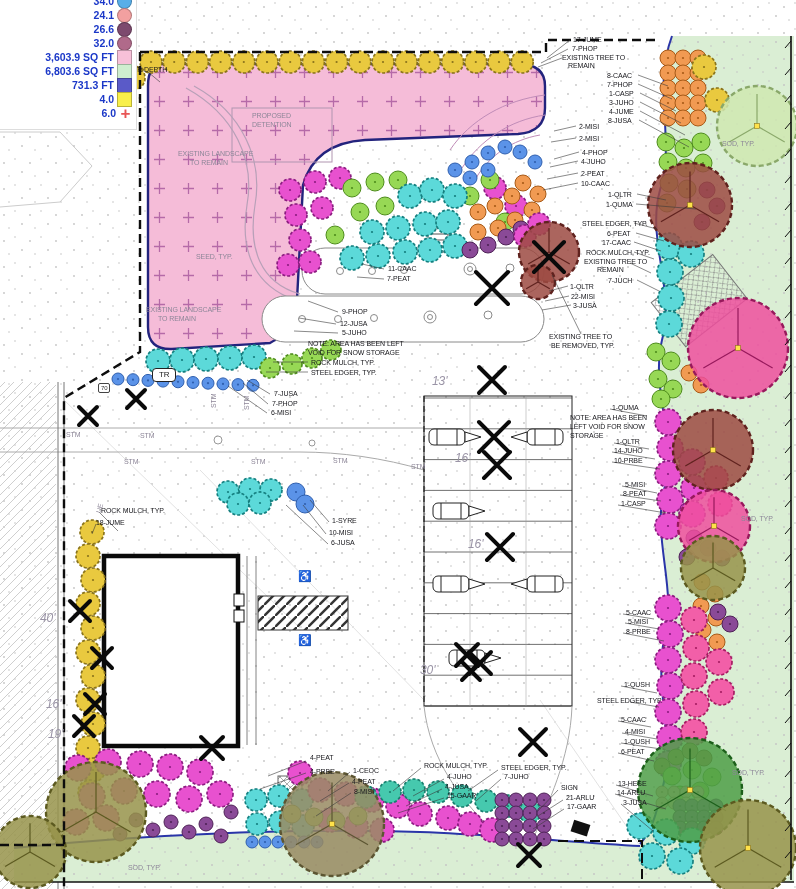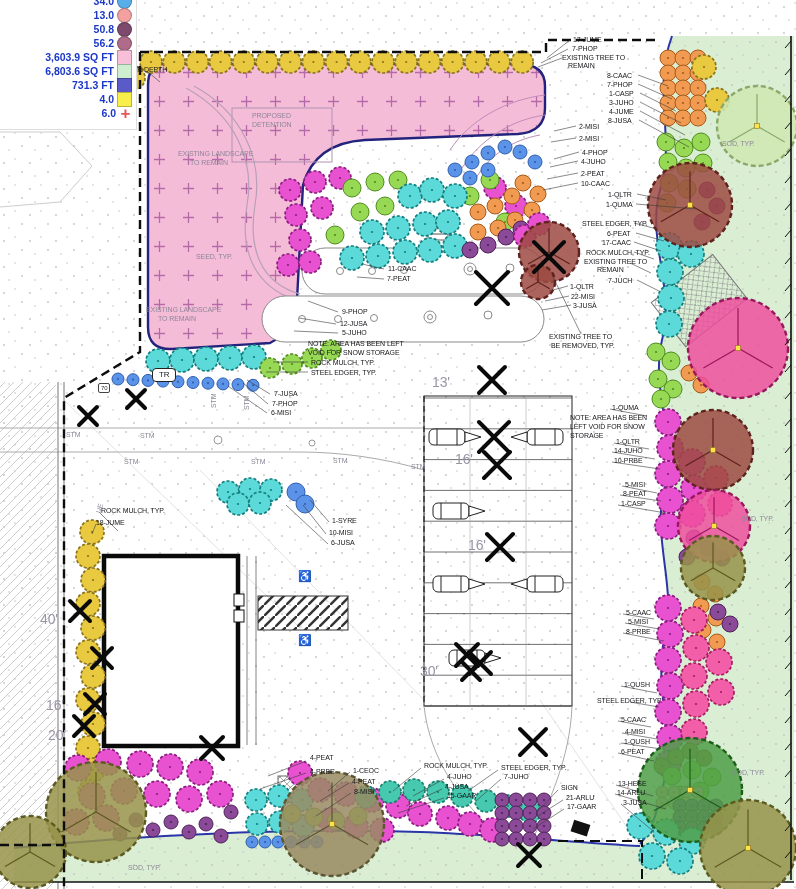--- a/index.html
+++ b/index.html
@@ -3,21 +3,21 @@
 <meta charset="utf-8">
 <style>
   html,body{margin:0;padding:0;background:#fff;}
   .stage{position:relative;width:796px;height:889px;overflow:hidden;background:#fff;
          font-family:"Liberation Sans",sans-serif;}
   svg{position:absolute;left:0;top:0;}
   #plan-labels{position:absolute;left:0;top:0;width:796px;height:889px;pointer-events:none;}
   .plan-label{position:absolute;font-size:7px;line-height:1;color:#17171c;white-space:nowrap;
               transform-origin:left top;letter-spacing:-0.1px;}
   .plan-label.gray{color:#8d8698;}
-  .plan-label.dim{color:#9a94a6;font-size:14px;}
+  .plan-label.dim{color:#9a94a6;font-size:12px;font-style:italic;}
   .plan-label.boxed{border:1.2px solid #222;border-radius:4px;background:#fff;
                     padding:2px 6px;font-size:8px;color:#222;}
   .plan-label.sbox{border:1px solid #444;border-radius:2px;background:#fff;
                    padding:1px 2px;font-size:6px;color:#333;}
   .plan-label.icon{font-size:11px;color:#555;}
   #legend-panel{position:absolute;left:0;top:0;width:136px;height:128px;background:#fff;
                 overflow:hidden;z-index:5;border-right:1px solid #ddd;border-bottom:1px solid #ddd;
                 padding-top:1px;}
   .legend-row{display:flex;align-items:center;justify-content:flex-end;height:14px;gap:3px;
               padding-right:4px;}
@@ -1059,41 +1059,41 @@
       <div class="plan-label gray" style="left: 722px; top: 140px;">SOD, TYP.</div>
       <div class="plan-label gray" style="left: 741px; top: 515px;">SOD, TYP.</div>
       <div class="plan-label gray" style="left: 732px; top: 769px;">SOD, TYP.</div>
       <div class="plan-label gray" style="left: 128px; top: 864px;">SOD, TYP.</div>
       <div class="plan-label dim" style="left: 432px; top: 375px;">13'</div>
       <div class="plan-label dim" style="left: 455px; top: 452px;">16'</div>
       <div class="plan-label dim" style="left: 468px; top: 538px;">16'</div>
       <div class="plan-label dim" style="left: 420px; top: 664px; text-align: right;">30'</div>
       <div class="plan-label dim" style="left: 40px; top: 612px;">40'</div>
       <div class="plan-label dim" style="left: 46px; top: 698px;">16'</div>
-      <div class="plan-label dim" style="left: 48px; top: 728px;">20'</div>
+      <div class="plan-label dim" style="left: 48px; top: 728px;">19'</div>
       <div class="plan-label icon" style="left: 298px; top: 571px;">♿</div>
       <div class="plan-label icon" style="left: 298px; top: 635px;">♿</div>
     </div>
 
   <div id="legend-panel">
     <div id="legend-items">
         <div class="legend-row" style="margin-top: -7px;">
           <span class="legend-label" style="color: rgb(27, 56, 200);">34.0</span>
           <span class="legend-swatch circle" style="background: rgb(88, 174, 232);"></span>
         </div>
         <div class="legend-row">
-          <span class="legend-label" style="color: rgb(27, 56, 200);">13.0</span>
+          <span class="legend-label" style="color: rgb(27, 56, 200);">24.1</span>
           <span class="legend-swatch circle" style="background: rgb(242, 160, 160);"></span>
         </div>
         <div class="legend-row">
-          <span class="legend-label" style="color: rgb(27, 56, 200);">50.8</span>
+          <span class="legend-label" style="color: rgb(27, 56, 200);">26.6</span>
           <span class="legend-swatch circle" style="background: rgb(125, 74, 110);"></span>
         </div>
         <div class="legend-row">
-          <span class="legend-label" style="color: rgb(27, 56, 200);">56.2</span>
+          <span class="legend-label" style="color: rgb(27, 56, 200);">32.0</span>
           <span class="legend-swatch circle" style="background: rgb(176, 106, 138);"></span>
         </div>
         <div class="legend-row">
           <span class="legend-label" style="color: rgb(27, 56, 200);">3,603.9 SQ FT</span>
           <span class="legend-swatch square" style="background: rgb(247, 192, 216);"></span>
         </div>
         <div class="legend-row">
           <span class="legend-label" style="color: rgb(27, 56, 200);">6,803.6 SQ FT</span>
           <span class="legend-swatch square" style="background: rgb(207, 238, 207);"></span>
         </div>

